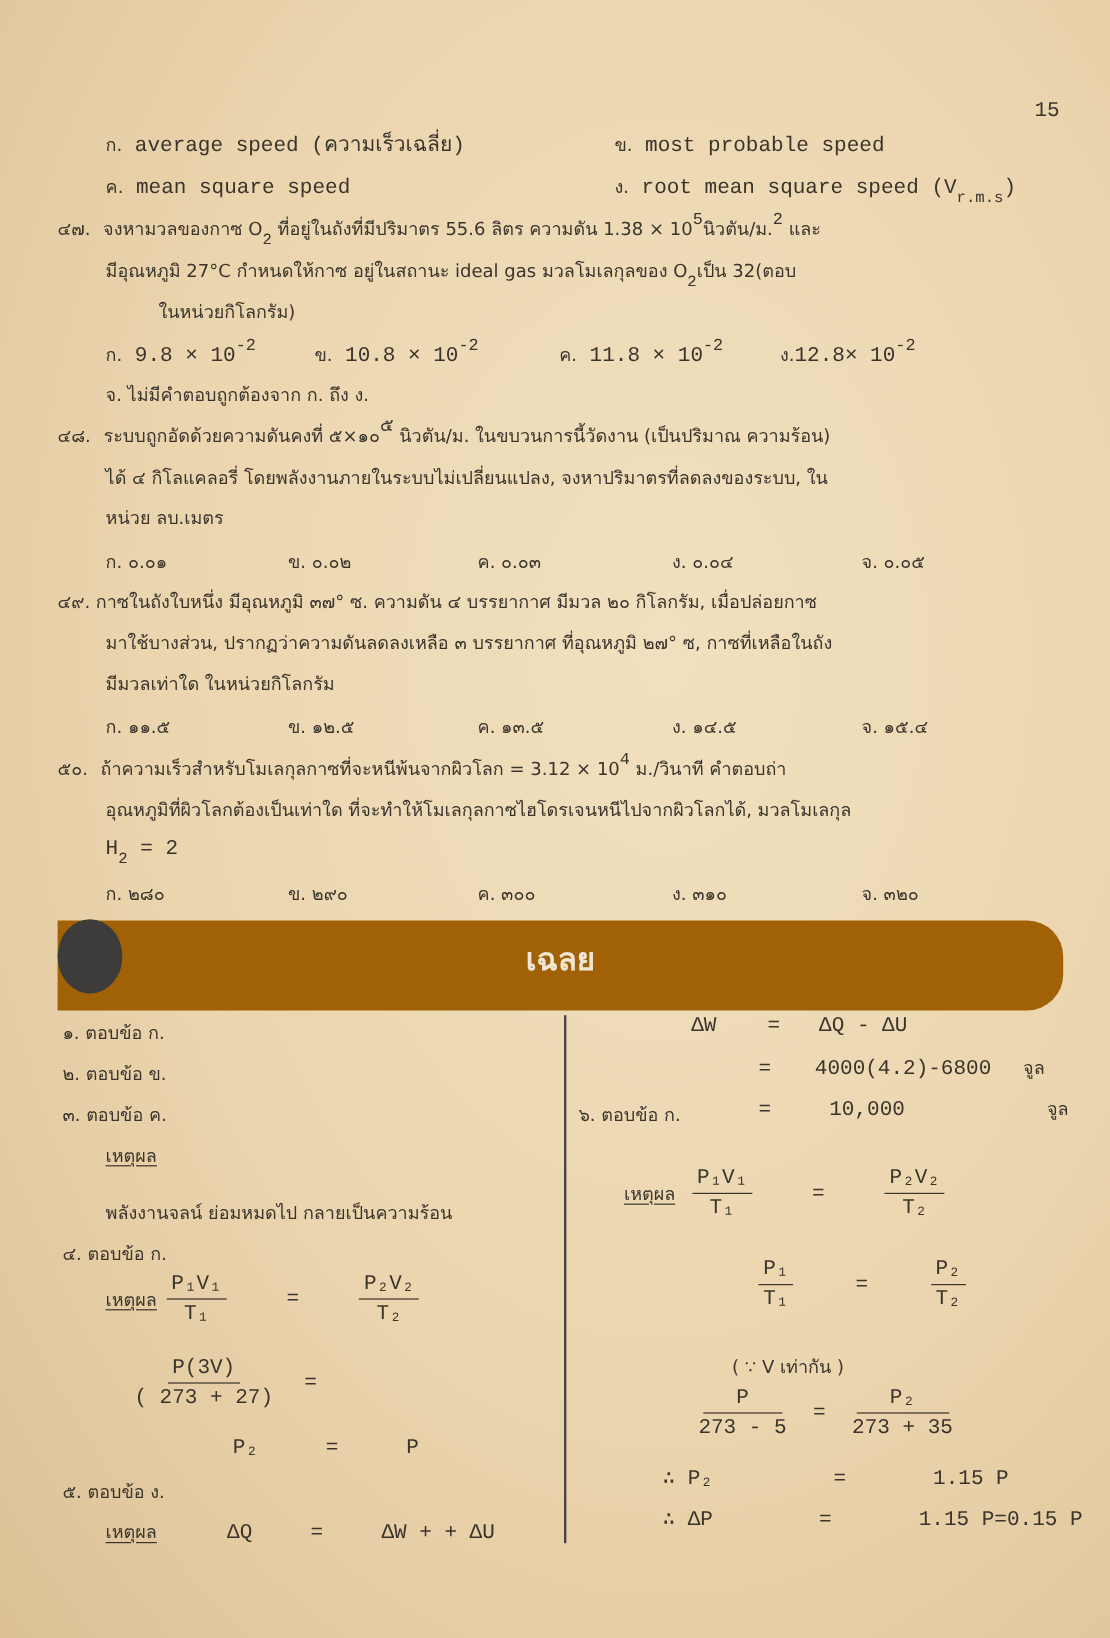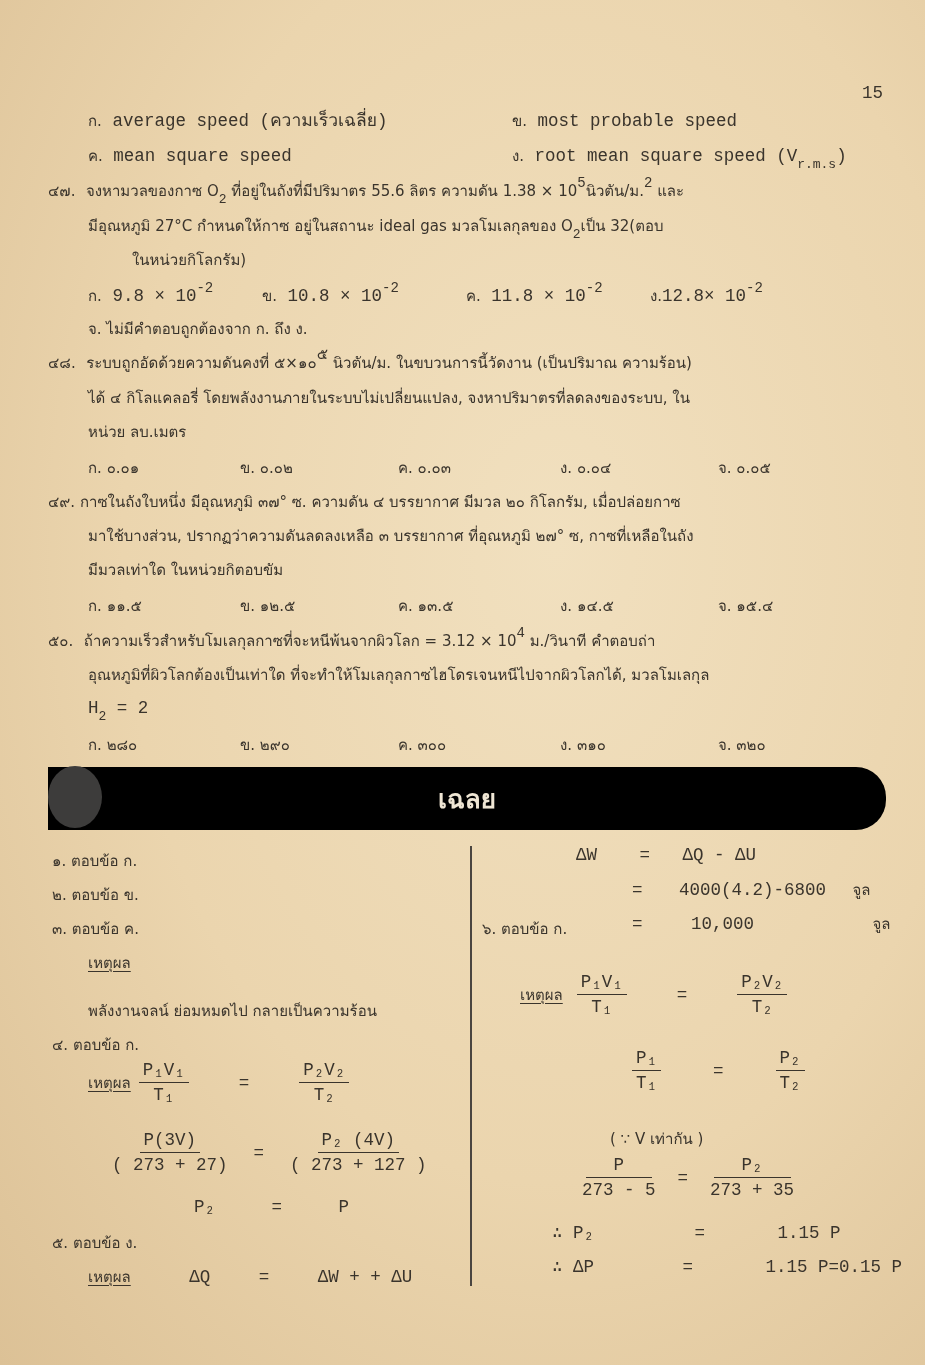--- a/index.html
+++ b/index.html
@@ -14,22 +14,22 @@
     .abs { position: absolute; white-space: nowrap; }
     .t { font-size: 17.5px; line-height: 22px; }
     .thai { font-family: "DejaVu Sans", "Liberation Sans", sans-serif; font-size: 15px; }
     sub { font-size: 13px; vertical-align: -7px; line-height: 0; }
     sup { font-size: 14px; vertical-align: 9px; line-height: 0; }
     .u { text-decoration: underline; text-underline-offset: 3px; }
     .frac { display: inline-flex; flex-direction: column; align-items: center; vertical-align: middle; }
     .frac .num { border-bottom: 1.6px solid #3a342c; padding: 0 4px; line-height: 24px; }
     .frac .den { line-height: 24px; }
     .banner {
-      position: absolute; left: 48px; top: 767px; width: 838px; height: 63px;
-      background: #000000; border-radius: 0 30px 30px 0;
+      position: absolute; left: 48px; top: 767px; width: 838px; height: 75px;
+      background: #a16207; border-radius: 0 30px 30px 0;
     }
     .banner-cap {
       position: absolute; left: 48px; top: 766px; width: 54px; height: 62px;
       background: #3d3c3b; border-radius: 50%;
     }
     .banner-title {
       position: absolute; left: 0; right: 0; top: 11px; text-align: center;
       color: #efe6d4; font-family: "DejaVu Sans", sans-serif; font-weight: bold; font-size: 26px;
     }
     .col-divider { position: absolute; left: 470px; top: 846px; width: 2px; height: 440px; background: #4a4540; }
@@ -91,21 +91,21 @@
 <div class="abs t thai" style="left:240px; top:457px;"><span>ข.</span> <span>๐.๐๒</span></div>
 <div class="abs t thai" style="left:398px; top:457px;"><span>ค.</span> <span>๐.๐๓</span></div>
 <div class="abs t thai" style="left:560px; top:457px;"><span>ง.</span> <span>๐.๐๔</span></div>
 <div class="abs t thai" style="left:718px; top:457px;"><span>จ.</span> <span>๐.๐๕</span></div>
 
 <div class="abs t thai" style="left:48px; top:491px;">
   <span>๔๙.</span>
   <span>กาซในถังใบหนึ่ง มีอุณหภูมิ ๓๗° ซ. ความดัน ๔ บรรยากาศ มีมวล ๒๐ กิโลกรัม, เมื่อปล่อยกาซ</span>
 </div>
 <div class="abs t thai" style="left:88px; top:525px;">มาใช้บางส่วน, ปรากฏว่าความดันลดลงเหลือ ๓ บรรยากาศ ที่อุณหภูมิ ๒๗° ซ, กาซที่เหลือในถัง</div>
-<div class="abs t thai" style="left:88px; top:559px;">มีมวลเท่าใด ในหน่วยกิตอบขัม</div>
+<div class="abs t thai" style="left:88px; top:559px;">มีมวลเท่าใด ในหน่วยกิโลกรัม</div>
 <div class="abs t thai" style="left:88px; top:595px;"><span>ก.</span> <span>๑๑.๕</span></div>
 <div class="abs t thai" style="left:240px; top:595px;"><span>ข.</span> <span>๑๒.๕</span></div>
 <div class="abs t thai" style="left:398px; top:595px;"><span>ค.</span> <span>๑๓.๕</span></div>
 <div class="abs t thai" style="left:560px; top:595px;"><span>ง.</span> <span>๑๔.๕</span></div>
 <div class="abs t thai" style="left:718px; top:595px;"><span>จ.</span> <span>๑๕.๔</span></div>
 
 <div class="abs t" style="left:48px; top:630px;">
   <span class="thai">๕๐.</span>
   <span class="thai">ถ้าความเร็วสำหรับโมเลกุลกาซที่จะหนีพ้นจากผิวโลก = 3.12 × 10</span><sup>4</sup><span class="thai">  ม./วินาที คำตอบถ่า</span>
 </div>
@@ -144,24 +144,20 @@
       <span class="num">P₂V₂</span>
       <span class="den">T₂</span>
     </span>
 </div>
 <div class="abs t" style="left:112px; top:1128px; display:flex; align-items:center;">
   <span class="frac">
       <span class="num">P(3V)</span>
       <span class="den">( 273 + 27)</span>
     </span>
   <span style="margin:0 26px;">=</span>
-  <span class="frac">
-      <span class="num">P₂ (4V)</span>
-      <span class="den">( 273 + 127 )</span>
-    </span>
 </div>
 <div class="abs t" style="left:194px; top:1196px;">
   <span>P₂</span>
   <span style="margin:0 46px;">=</span>
   <span>P</span>
 </div>
 
 <div class="abs t thai" style="left:52px; top:1232px;">๕. ตอบข้อ ง.</div>
 <div class="abs t" style="left:88px; top:1266px;">
   <span class="thai u">เหตุผล</span>

